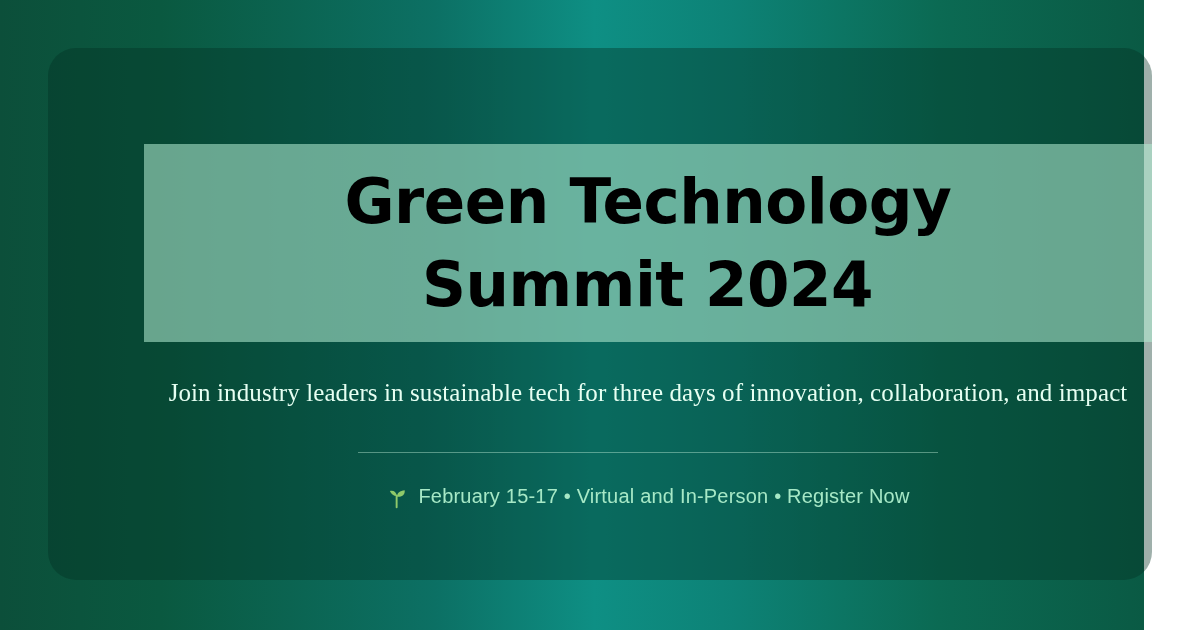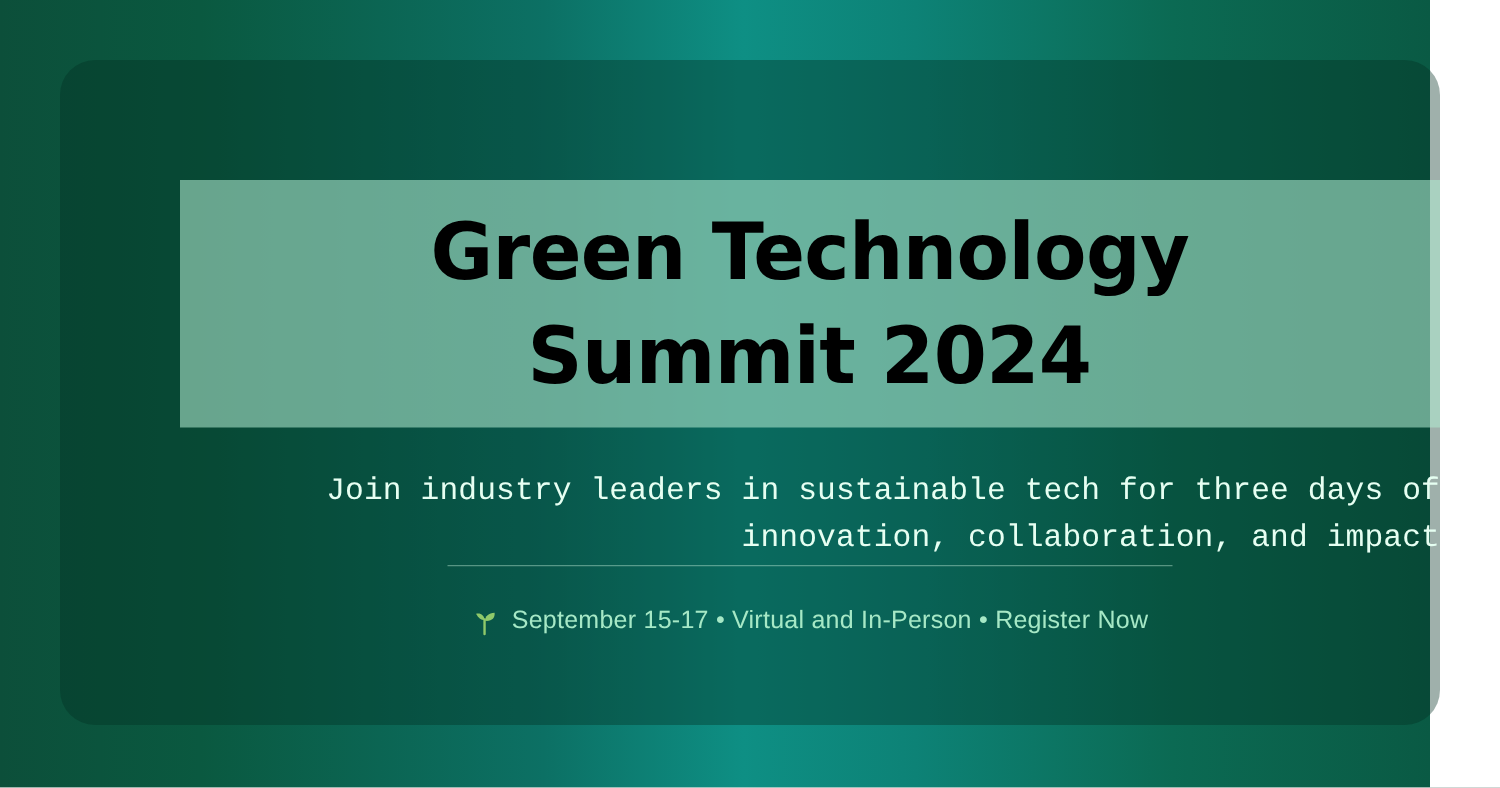--- a/index.html
+++ b/index.html
@@ -71,23 +71,23 @@
     white-space: nowrap;
     transform: scaleX(0.97);
   }
 
   
   .subtitle {
     position: absolute;
     left: 96px;
     top: 326px;
     width: 1008px;
-    text-align: right;
+    text-align: center;
     color: #e6fff2;
-    font-family: Liberation Mono, monospace;
+    font-family: Liberation Serif, serif;
     font-weight: 400;
     font-size: 25px;
     line-height: 38px;
     letter-spacing: 0.1px;
   }
 
   
   .divider {
     position: absolute;
     left: 310px;
@@ -147,17 +147,17 @@
       <span class="meta-icon">
         <svg viewBox="0 0 24 26" width="22" height="24" xmlns="http://www.w3.org/2000/svg">
 
           <path d="M11.6 11.4 C11.6 16 11.6 20.5 11.6 24.2" stroke="#8fc96a" stroke-width="2.1" stroke-linecap="round" fill="none"></path>
 
           <path d="M12.0 12.6 C12.0 8.6 15.2 6.0 20.4 5.6 C20.9 10.4 17.6 13.3 12.0 12.6 Z" fill="#8fc96a"></path>
 
           <path d="M11.2 12.0 C8.6 12.0 6.0 10.0 4.2 6.4 C8.2 5.4 11.0 7.4 11.6 11.6 Z" fill="#8fc96a"></path>
         </svg>
       </span>
-      <span class="meta-text">September 15-17 • Virtual and In-Person • Register Now</span>
+      <span class="meta-text">February 15-17 • Virtual and In-Person • Register Now</span>
     </div>
 
   </div>
 </div>
 
 </body></html>

